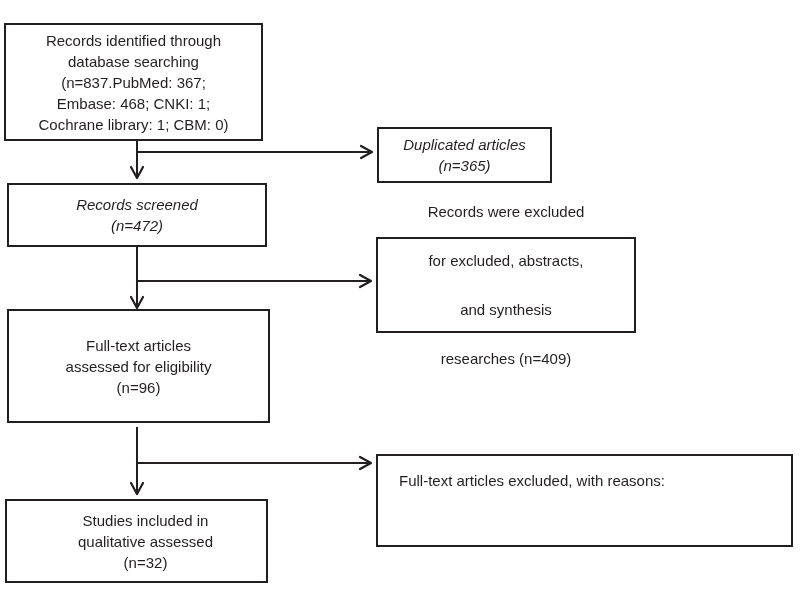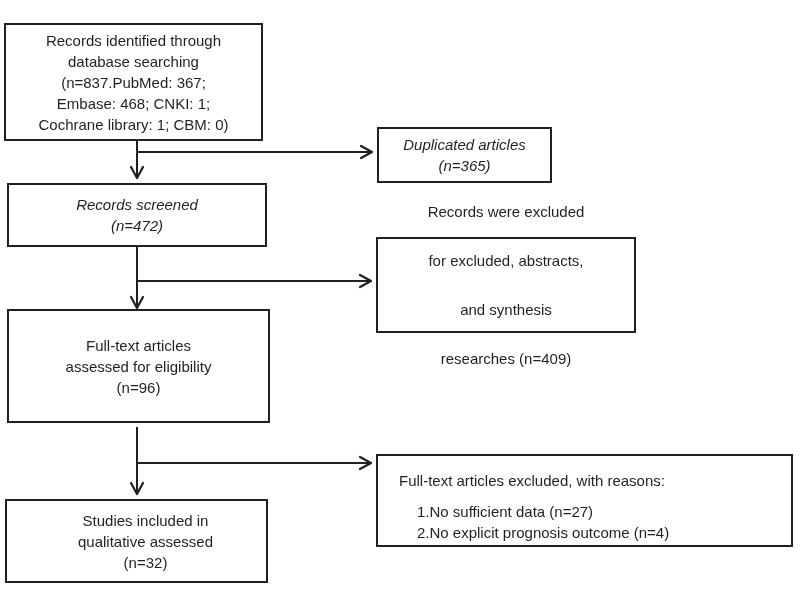--- a/index.html
+++ b/index.html
@@ -101,24 +101,20 @@
   </div>
 
   <div class="box" id="box-fulltext">
     <span>Full-text articles</span>
     <span>assessed for eligibility</span>
     <span>(n=96)</span>
   </div>
 
   <div class="box" id="box-fulltext-excluded">
     <span>Full-text articles excluded, with reasons:</span>
-    <div class="reasons-list">
-      <span>1.No sufficient data (n=27)</span>
-      <span>2.No explicit prognosis outcome (n=4)</span>
-    </div>
   </div>
 
   <div class="box" id="box-included">
     <span>Studies included in</span>
     <span>qualitative assessed</span>
     <span>(n=32)</span>
   </div>
 
 </div>
 

